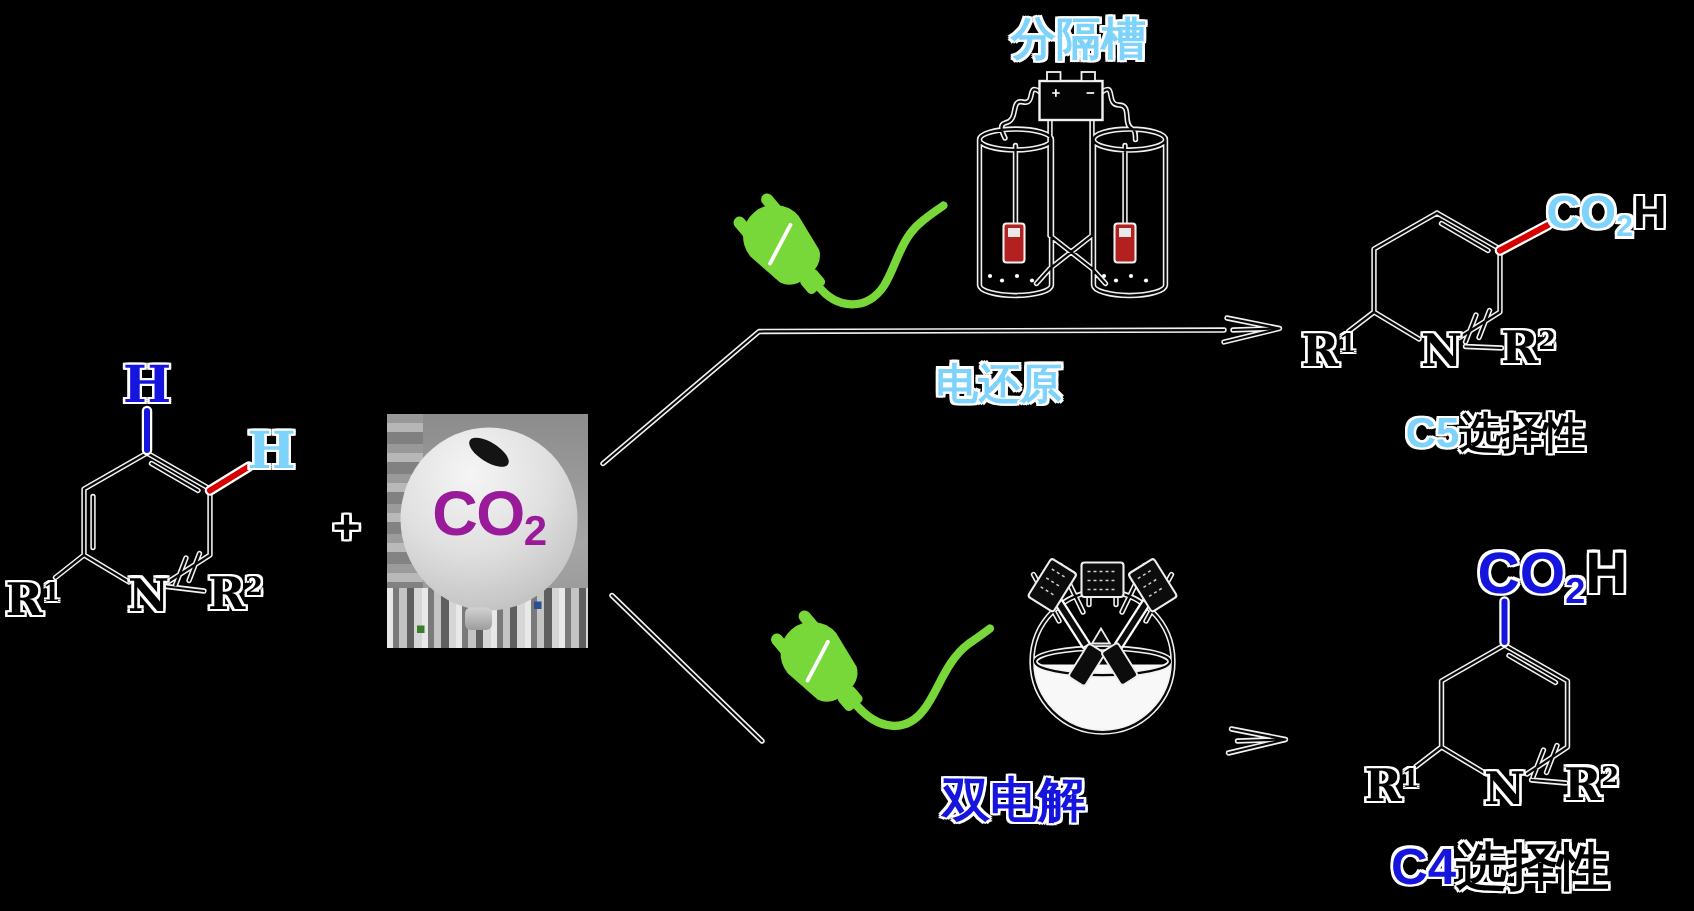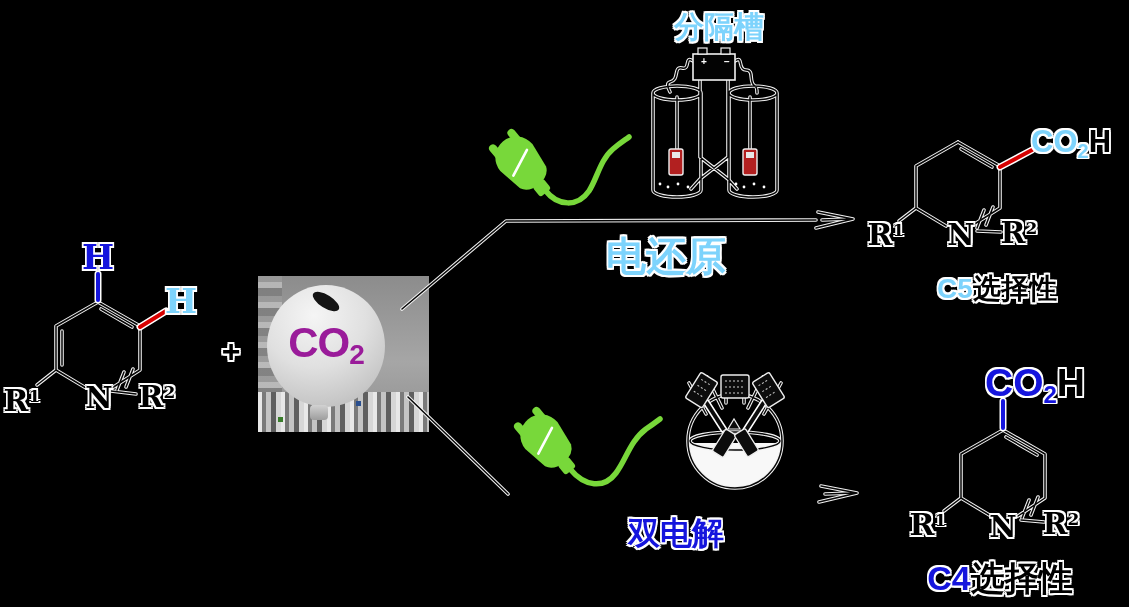--- a/index.html
+++ b/index.html
@@ -21,21 +21,21 @@
         -1.6px 0 0 #fff,1.6px 0 0 #fff,0 -1.6px 0 #fff,0 1.6px 0 #fff;}
   .red{color:#7dd3fc}.blue{color:#1515dd}.blk{color:#000}
   .cjk{font-weight:bold;}
   .atom{font-family:"DejaVu Serif","Liberation Serif",serif;font-weight:700;font-size:30px;color:#000;}
   .atom sup{font-size:17px;vertical-align:0.55em}
   .hatom{font-family:"DejaVu Serif","Liberation Serif",serif;font-weight:800;font-size:34px;}
   .co2h{position:absolute;white-space:nowrap;line-height:1;font-weight:bold;text-align:center;}
   .co2h sub{vertical-align:-0.28em;}
   
   .photo{position:absolute;left:258px;top:276px;width:134px;height:156px;
-         background:linear-gradient(180deg,#8c8c8c,#a6a6a6 55%,#8f8f8f);padding-left:37px;}
+         background:linear-gradient(180deg,#8c8c8c,#a6a6a6 55%,#8f8f8f);}
   .equip-bottom{position:absolute;bottom:0;left:0;right:0;height:40px;
         background:repeating-linear-gradient(90deg,#e8e8e8 0 4px,#7a7a7a 4px 8px,#c4c4c4 8px 13px,#5f5f5f 13px 18px,#d6d6d6 18px 23px);}
   .equip-left{position:absolute;left:0;top:0;bottom:0;width:24px;opacity:.85;
         background:repeating-linear-gradient(180deg,#9a9a9a 0 6px,#bdbdbd 6px 12px,#7d7d7d 12px 20px);}
   .chip{position:absolute;width:5px;height:5px;}
   .balloon{position:absolute;left:9px;top:9px;width:118px;height:122px;border-radius:50%;
         background:radial-gradient(circle at 40% 25%,#f5f5f5,#e0e0e0 45%,#c8c8c8 75%,#b0b0b0);}
   .balloon-hole{position:absolute;left:44px;top:10px;width:30px;height:13px;background:#141414;
         border-radius:50%;transform:rotate(32deg);}
   .balloon-neck{position:absolute;left:52px;top:129px;width:18px;height:15px;border-radius:4px;
@@ -204,21 +204,21 @@
 
   <span class="lbl hatom blue halo" style="left:98px;top:257px">H</span>
   <span class="lbl hatom red halo" style="left:181px;top:301px">H</span>
   <span class="lbl atom halo" style="left:22px;top:401px"><span>R</span><sup>1</sup></span>
   <span class="lbl atom halo" style="left:99px;top:398px">N</span>
   <span class="lbl atom halo" style="left:157px;top:397px"><span>R</span><sup>2</sup></span>
 
   <span class="lbl halo blk" style="left:231px;top:351px;font-size:32px;font-weight:bold">+</span>
 
   <span class="lbl cjk red halo" style="left:719px;top:27px;font-size:30px">分隔槽</span>
-  <span class="lbl cjk red halo" style="left:666px;top:256px;font-size:40px">电还原</span>
+  <span class="lbl cjk red halo" style="left:666px;top:256px;font-size:28px">电还原</span>
 
   <span class="lbl cjk blue halo" style="left:676px;top:533px;font-size:32px">双电解</span>
 
   <span class="co2h halo" style="left:1031px;top:126px;font-size:31px"><span class="red">CO</span><sub class="red" style="font-size:20px">2</sub><span class="blk">H</span></span>
   <span class="lbl atom halo" style="left:886px;top:235px"><span>R</span><sup>1</sup></span>
   <span class="lbl atom halo" style="left:961px;top:235px">N</span>
   <span class="lbl atom halo" style="left:1019px;top:233px"><span>R</span><sup>2</sup></span>
   <span class="lbl cjk halo" style="left:997px;top:289px;font-size:28px"><span class="red">C5</span><span class="blk">选择性</span></span>
 
   <span class="co2h halo" style="left:985px;top:363px;font-size:39px"><span class="blue">CO</span><sub class="blue" style="font-size:24px">2</sub><span class="blk">H</span></span>

